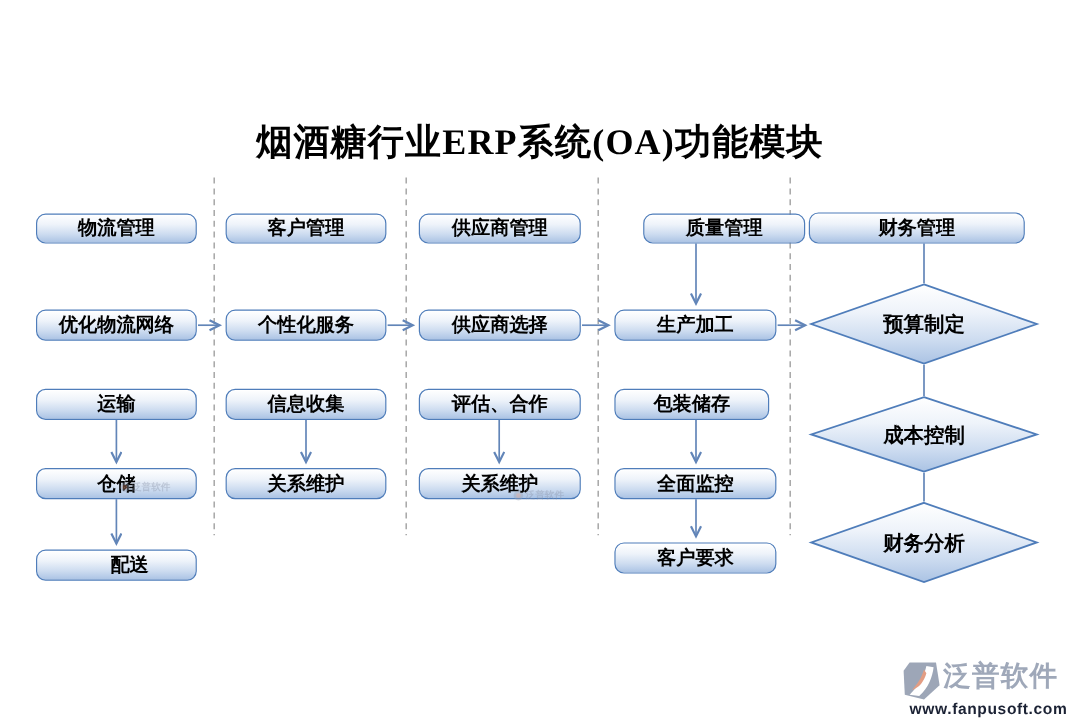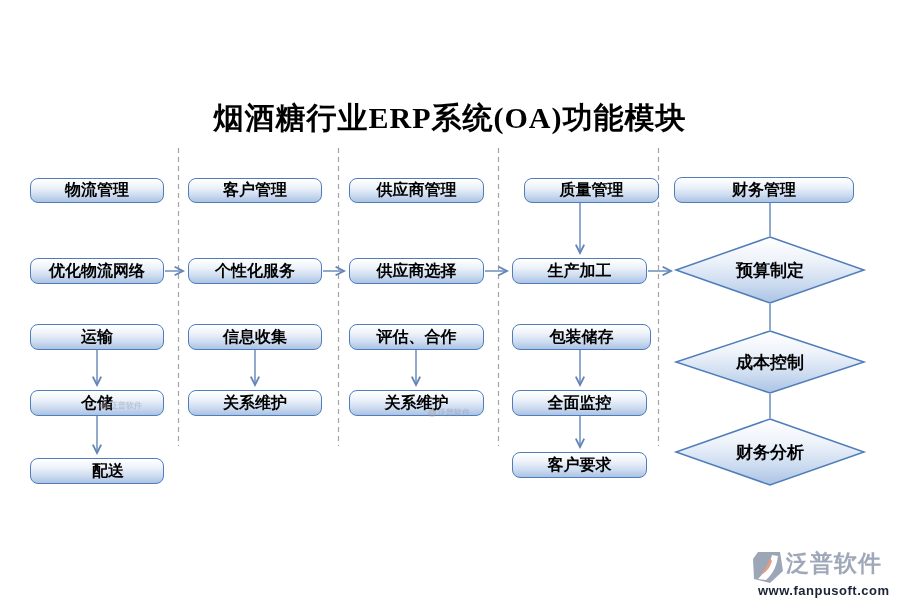--- a/index.html
+++ b/index.html
@@ -109,23 +109,23 @@
 <div class="node" style="left:188px;top:178px;width:134px;height:25px;">客户管理</div>
 <div class="node" style="left:188px;top:258px;width:134px;height:26px;">个性化服务</div>
 <div class="node" style="left:188px;top:324px;width:134px;height:26px;">信息收集</div>
 <div class="node" style="left:188px;top:390px;width:134px;height:26px;">关系维护</div>
 
 <div class="node" style="left:349px;top:178px;width:135px;height:25px;">供应商管理</div>
 <div class="node" style="left:349px;top:258px;width:135px;height:26px;">供应商选择</div>
 <div class="node" style="left:349px;top:324px;width:135px;height:26px;">评估、合作</div>
 <div class="node" style="left:349px;top:390px;width:135px;height:26px;">关系维护</div>
 
-<div class="node" style="left:524px;top:178px;width:135px;height:25px;">质量管理</div>
+<div class="node" style="left:536px;top:178px;width:135px;height:25px;">质量管理</div>
 <div class="node" style="left:512px;top:258px;width:135px;height:26px;">生产加工</div>
-<div class="node" style="left:512px;top:324px;width:139px;height:26px;">包装储存</div>
+<div class="node" style="left:512px;top:324px;width:129px;height:26px;">包装储存</div>
 <div class="node" style="left:512px;top:390px;width:135px;height:26px;">全面监控</div>
 <div class="node" style="left:512px;top:452px;width:135px;height:26px;">客户要求</div>
 
 <div class="node" style="left:674px;top:177px;width:180px;height:26px;">财务管理</div>
 <div class="dlabel" style="left:678px;top:258px;width:184px;height:24px;">预算制定</div>
 <div class="dlabel" style="left:678px;top:350px;width:184px;height:24px;">成本控制</div>
 <div class="dlabel" style="left:678px;top:440px;width:184px;height:24px;">财务分析</div>
 
 <div class="minimark" style="left:100px;top:400px;">
   <span class="dot"></span>

